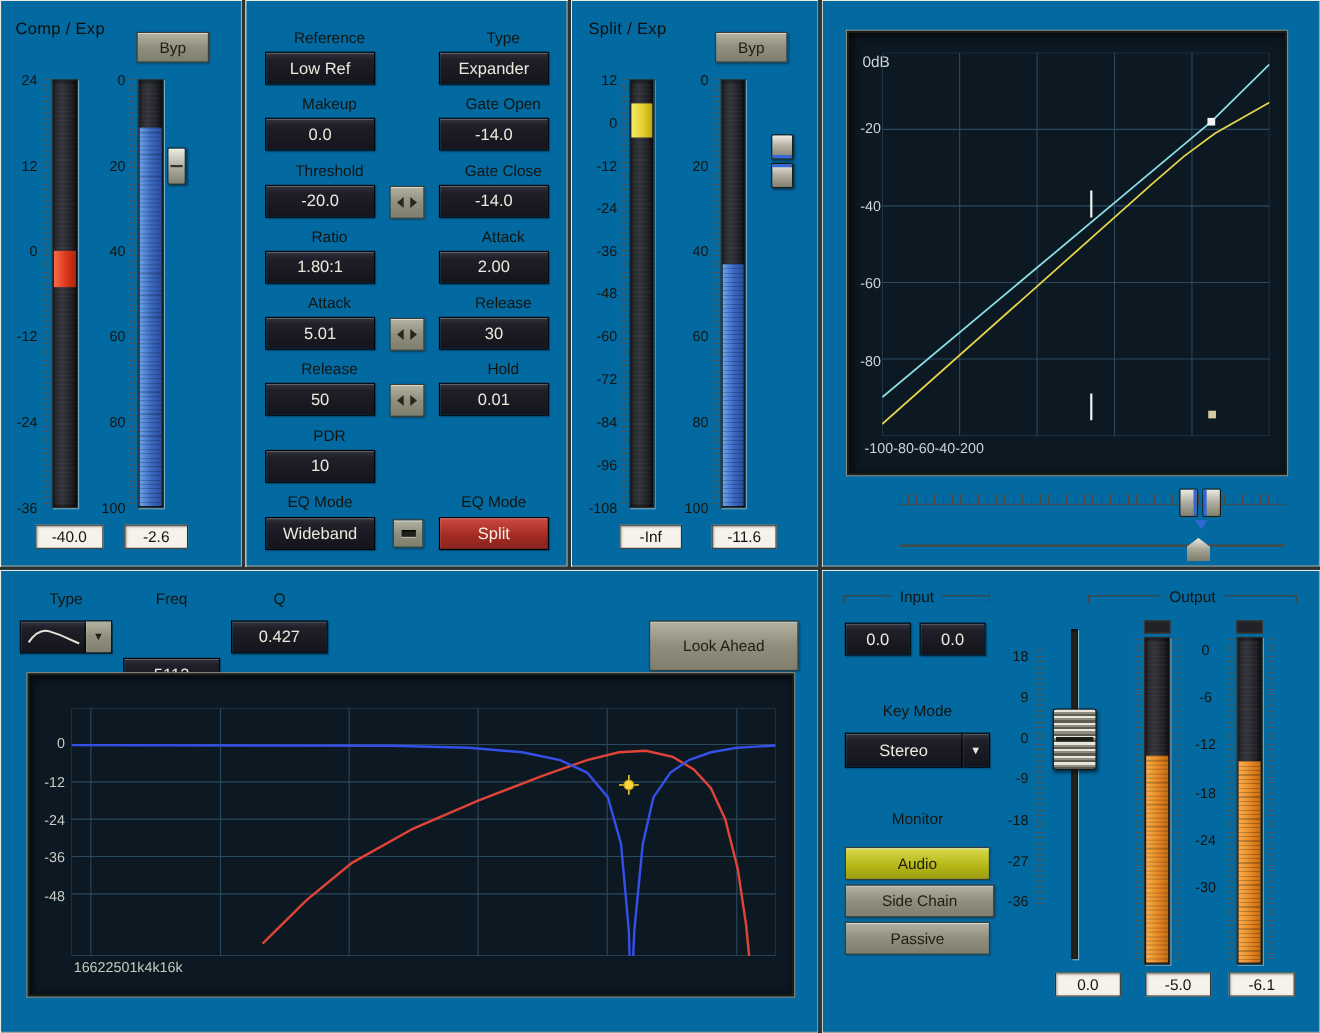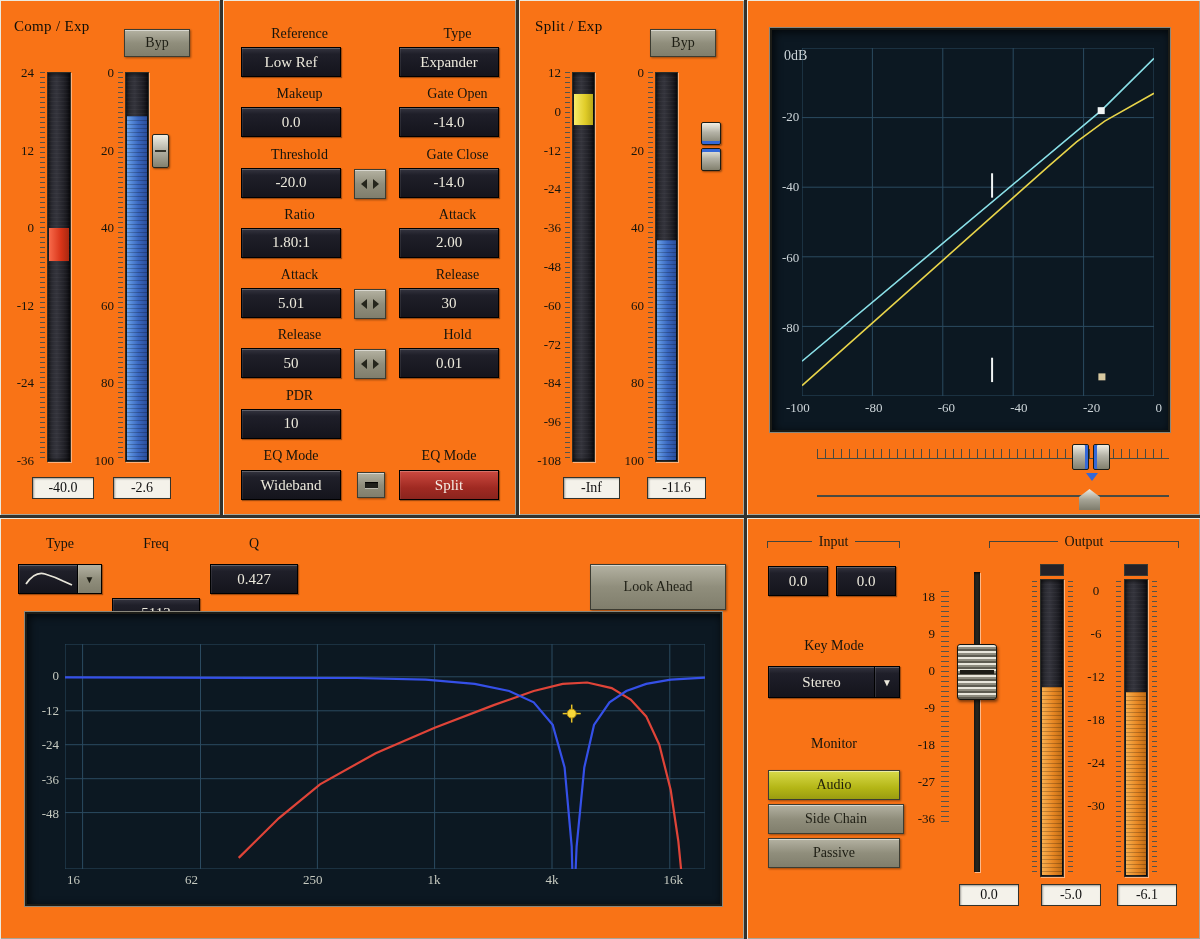--- a/index.html
+++ b/index.html
@@ -1,19 +1,19 @@
 <!DOCTYPE html>
 <html><head>
 <meta charset="utf-8">
 <style>
   html,body{margin:0;padding:0;background:#2e2e2a;font-family:"Liberation Sans",sans-serif;}
   #app{position:relative;width:1200px;height:939px;background:#32322d;overflow:hidden;
        -webkit-font-smoothing:antialiased;}
-  .panel{position:absolute;background:#f97316;
-         box-shadow:inset 1px 1px 0 #ecead f;box-shadow:inset 1px 1px 0 #eceade, inset -1px -1px 0 #a8a69a;font-family:Liberation Serif, serif;}
+  .panel{position:absolute;background:#0369a1;
+         box-shadow:inset 1px 1px 0 #ecead f;box-shadow:inset 1px 1px 0 #eceade, inset -1px -1px 0 #a8a69a;}
   .abs{position:absolute;}
   .label{font-size:14px;color:#14140d;}
   .title{font-size:15px;color:#0e0e08;letter-spacing:.3px;}
   .center{text-align:center;}
 
   
   .btn-dark{background:linear-gradient(180deg,#34343f 0%,#1f1f29 22%,#14141c 100%);
             color:#ece9dc;border:1px solid #000;font-size:15px;
             box-shadow:inset 0 1px 0 rgba(255,255,255,.22), inset 1px 0 0 rgba(255,255,255,.08), 1px 1px 1px rgba(0,0,0,.35);
             display:flex;align-items:center;justify-content:center;box-sizing:border-box;}
@@ -51,21 +51,21 @@
   .fader-knob{position:absolute;border:1px solid #14140e;border-radius:3px;box-sizing:border-box;
         background:repeating-linear-gradient(to bottom,#e8e6da 0 2px,#8e8c7e 2px 4px,#5e5c50 4px 6px);
         box-shadow:1px 2px 3px rgba(0,0,0,.5);}
   .fader-mid{position:absolute;left:2px;right:2px;top:50%;margin-top:-2px;height:4px;background:#1c1c16;}
   .track{position:absolute;background:#26261f;box-shadow:inset 0 1px 3px #000, 1px 1px 0 rgba(255,255,255,.5);}
 
   
   .screen{position:absolute;background:#0c1822;border:2px solid #1c1c17;outline:1px solid #8a887d;
           box-shadow:inset 2px 2px 9px rgba(0,0,0,.75);box-sizing:border-box;}
   .scr-lab{position:absolute;font-size:13px;color:#ccd4d8;}
-  .xrow{position:absolute;display:flex;justify-content:space-between;font-size:13px;color:#ccd4d8;}
+  .xrow{position:absolute;display:flex;font-size:13px;color:#ccd4d8;}
   svg{display:block;}
   .grid-line{stroke:#2b4a60;stroke-width:1;vector-effect:non-scaling-stroke;}
   .plot-frame{fill:none;stroke:#2b4a60;stroke-width:1;vector-effect:non-scaling-stroke;}
   .c-cyan{fill:none;stroke:#8ae0e8;stroke-width:1.6;vector-effect:non-scaling-stroke;}
   .c-yellow{fill:none;stroke:#e8d44a;stroke-width:1.6;vector-effect:non-scaling-stroke;}
   .c-blue{fill:none;stroke:#3550e8;stroke-width:2.2;vector-effect:non-scaling-stroke;}
   .c-red{fill:none;stroke:#e04438;stroke-width:2.2;vector-effect:non-scaling-stroke;}
   .mk{stroke:#f0f4f4;stroke-width:2;vector-effect:non-scaling-stroke;}
 
   

